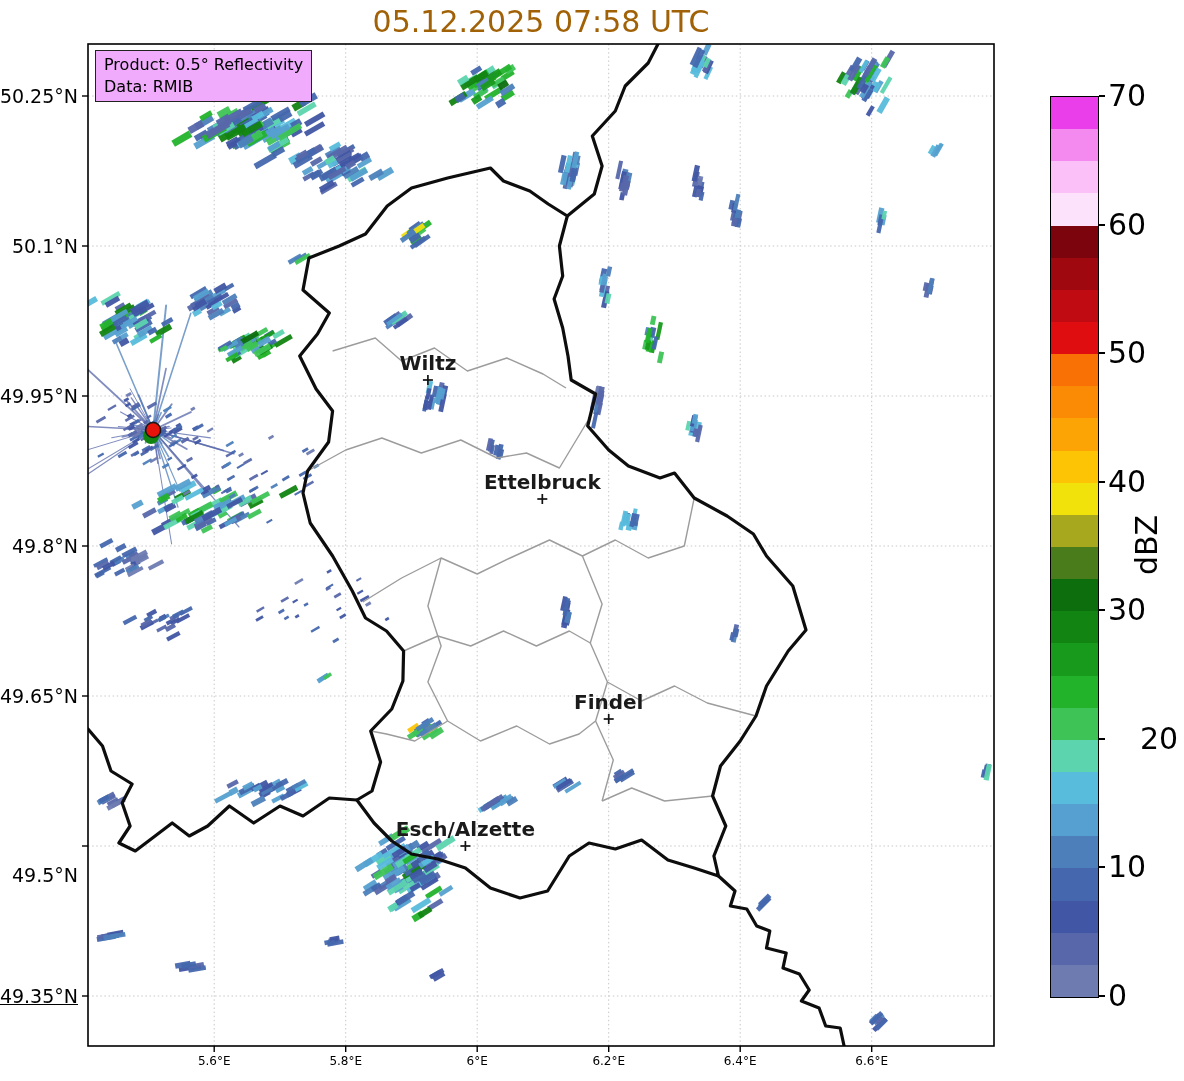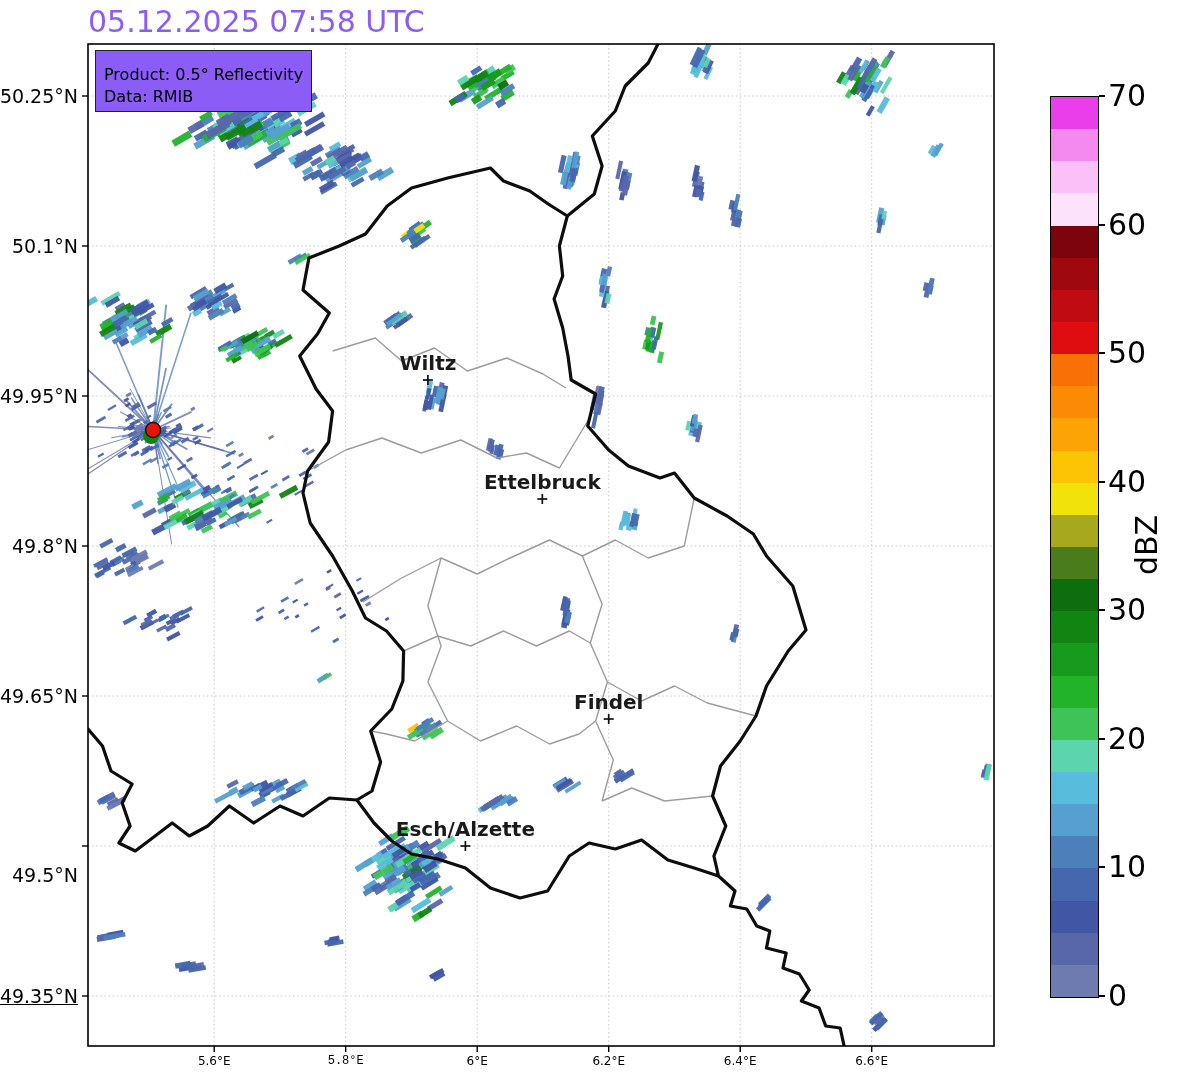--- a/index.html
+++ b/index.html
@@ -1,22 +1,22 @@
 <!DOCTYPE html>
 <html><head>
 <meta charset="utf-8">
 <style>
   html,body{margin:0;padding:0;background:#ffffff;}
   .figure{position:relative;width:1184px;height:1081px;background:#ffffff;
           font-family:"DejaVu Sans","Liberation Sans",sans-serif;overflow:hidden;}
-  .title{position:absolute;left:88px;top:4px;width:906px;
-         font-size:30px;color:#8b5cf6;white-space:nowrap;}
+  .title{position:absolute;left:88px;top:4px;width:906px;text-align:center;
+         font-size:30px;color:#a16207;white-space:nowrap;}
   #mapwrap{position:absolute;left:0;top:0;width:1184px;height:882px;}
-  .product-box{position:absolute;left:95px;top:50px;background:#8b5cf6;
-               border:1.4px solid #222;padding:13px 8px 4px 8px;font-size:16px;
+  .product-box{position:absolute;left:95px;top:50px;background:#f0abfc;
+               border:1.4px solid #222;padding:3px 8px 4px 8px;font-size:16px;
                line-height:1.35;color:#000;z-index:5;}
   .xtick-label{position:absolute;transform:translateX(-50%);font-size:12px;color:#000;white-space:nowrap;}
   .ytick-label{position:absolute;transform:translate(-100%,-50%);font-size:19px;color:#000;white-space:nowrap;}
   #cbar-bar{position:absolute;left:1050px;top:96px;width:47px;height:900px;
             border:1.5px solid #000;}
   .cbar-seg{width:100%;height:3.5714286%;}
   .cbar-tick{position:absolute;width:6px;height:2px;background:#000;}
   .cbar-num{position:absolute;left:1108px;transform:translateY(-52%);font-size:30px;color:#000;}
   .cbar-label{position:absolute;left:1146px;top:545px;transform:translate(-50%,-50%) rotate(-90deg);
               font-size:30px;color:#000;white-space:nowrap;}
@@ -1215,21 +1215,21 @@
         <rect x="88" y="44" width="906" height="1002" fill="none" stroke="#000" stroke-width="1.6"></rect>
       </svg></div>
 
   <div class="product-box">
     <div>Product: 0.5° Reflectivity</div>
     <div>Data: RMIB</div>
   </div>
 
   <div id="xticks">
       <div class="xtick-label" style="left: 214.235px; top: 1054px;">5.6°E</div>
-      <div class="xtick-label" style="left: 345.73px; top: 1054px; font-family: Liberation Mono, monospace;">5.8°E</div>
+      <div class="xtick-label" style="left: 345.73px; top: 1054px;">5.8°E</div>
       <div class="xtick-label" style="left: 477.225px; top: 1054px; text-align: right;">6°E</div>
       <div class="xtick-label" style="left: 608.72px; top: 1054px;">6.2°E</div>
       <div class="xtick-label" style="left: 740.215px; top: 1054px;">6.4°E</div>
       <div class="xtick-label" style="left: 871.71px; top: 1054px;">6.6°E</div>
     </div>
   <div id="yticks">
       <div class="ytick-label" style="left: 78px; top: 96px;">50.25°N</div>
       <div class="ytick-label" style="left: 78px; top: 246px;">50.1°N</div>
       <div class="ytick-label" style="left: 78px; top: 396px;">49.95°N</div>
       <div class="ytick-label" style="left: 78px; top: 546px;">49.8°N</div>
@@ -1267,21 +1267,21 @@
       <div class="cbar-seg" style="background: rgb(65, 86, 164);"></div>
       <div class="cbar-seg" style="background: rgb(87, 103, 170);"></div>
       <div class="cbar-seg" style="background: rgb(110, 123, 177);"></div>
     </div>
   <div id="cbar-ticks">
       <div class="cbar-tick" style="left: 1099px; top: 995px;"></div>
       <div class="cbar-num" style="top: 996px;">0</div>
       <div class="cbar-tick" style="left: 1099px; top: 866.429px;"></div>
       <div class="cbar-num" style="top: 867.429px; text-align: right;">10</div>
       <div class="cbar-tick" style="left: 1099px; top: 737.857px;"></div>
-      <div class="cbar-num" style="top: 738.857px;">20</div>
+      <div class="cbar-num" style="top: 738.857px; margin-left: 32px;">20</div>
       <div class="cbar-tick" style="left: 1099px; top: 609.286px;"></div>
       <div class="cbar-num" style="top: 610.286px;">30</div>
       <div class="cbar-tick" style="left: 1099px; top: 480.714px;"></div>
       <div class="cbar-num" style="top: 481.714px;">40</div>
       <div class="cbar-tick" style="left: 1099px; top: 352.143px;"></div>
       <div class="cbar-num" style="top: 353.143px;">50</div>
       <div class="cbar-tick" style="left: 1099px; top: 223.571px;"></div>
       <div class="cbar-num" style="top: 224.571px;">60</div>
       <div class="cbar-tick" style="left: 1099px; top: 95px;"></div>
       <div class="cbar-num" style="top: 96px;">70</div>

